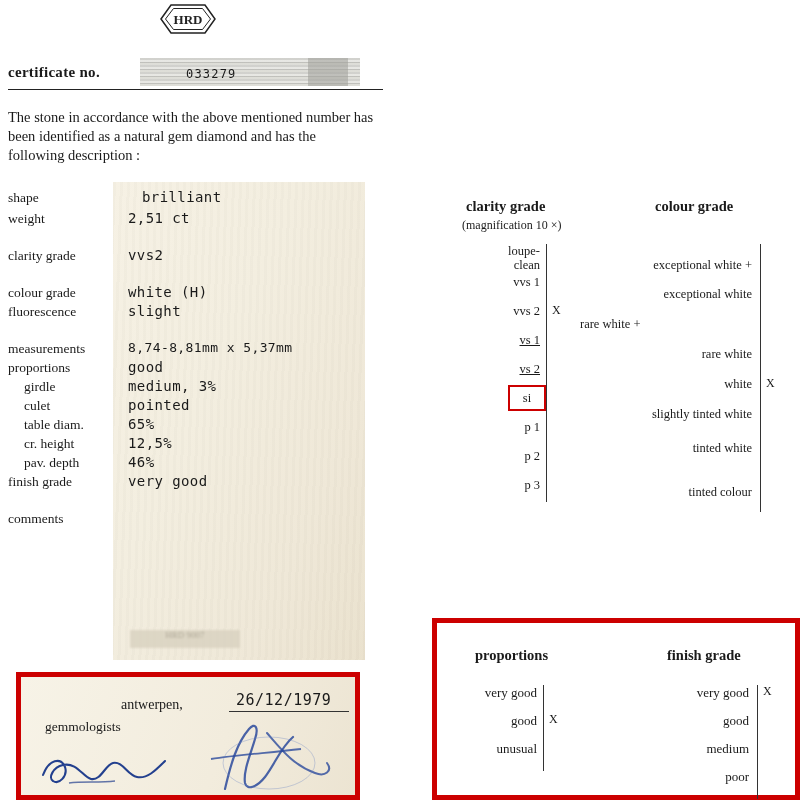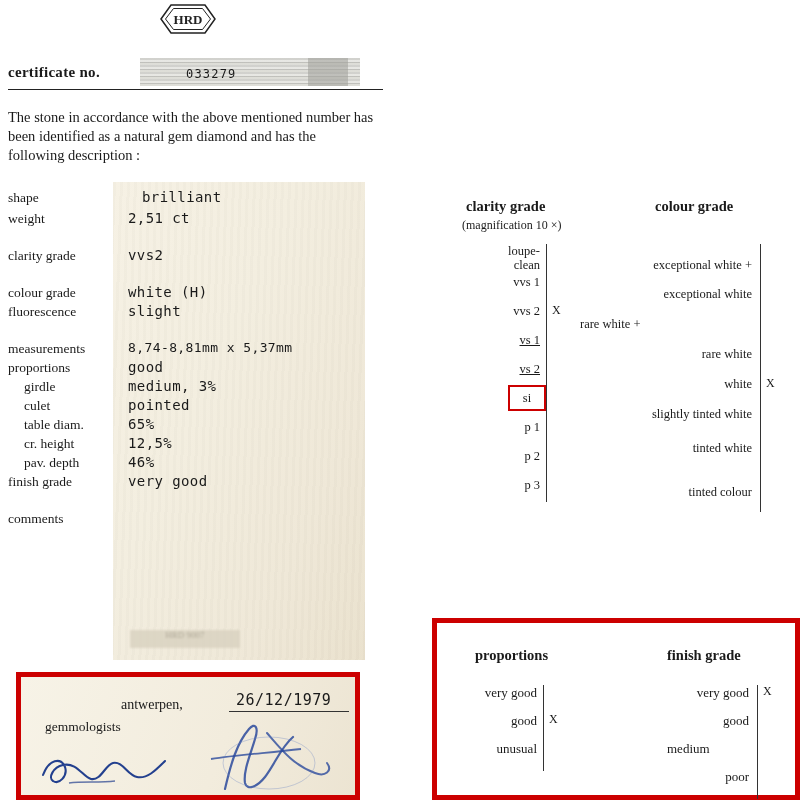--- a/index.html
+++ b/index.html
@@ -405,16 +405,16 @@
   <div class="xmark" style="left:112px; top:89px;">X</div>
   <div class="tick" style="left:106px; top:106px; height:12px;"></div>
   <div class="pf-label" style="left:24px; top:118px; width:76px; text-align:right;font-family:Liberation Serif, serif;">unusual</div>
 
   <div class="vrule" style="left:320px; top:62px; height:114px;"></div>
   <div class="pf-label" style="left:230px; top:62px; width:82px; text-align:right;">very good</div>
   <div class="xmark" style="left:326px; top:61px;">X</div>
   <div class="tick" style="left:320px; top:78px; height:12px;"></div>
   <div class="pf-label" style="left:230px; top:90px; width:82px; text-align:right;">good</div>
   <div class="tick" style="left:320px; top:106px; height:12px;"></div>
-  <div class="pf-label" style="left:230px; top:118px; width:82px; text-align:left;">medium</div>
+  <div class="pf-label" style="left:230px; top:118px; width:82px; text-align:right;">medium</div>
   <div class="tick" style="left:320px; top:134px; height:12px;"></div>
   <div class="pf-label" style="left:230px; top:146px; width:82px; text-align:right;">poor</div>
 </div>
 
 </body></html>

